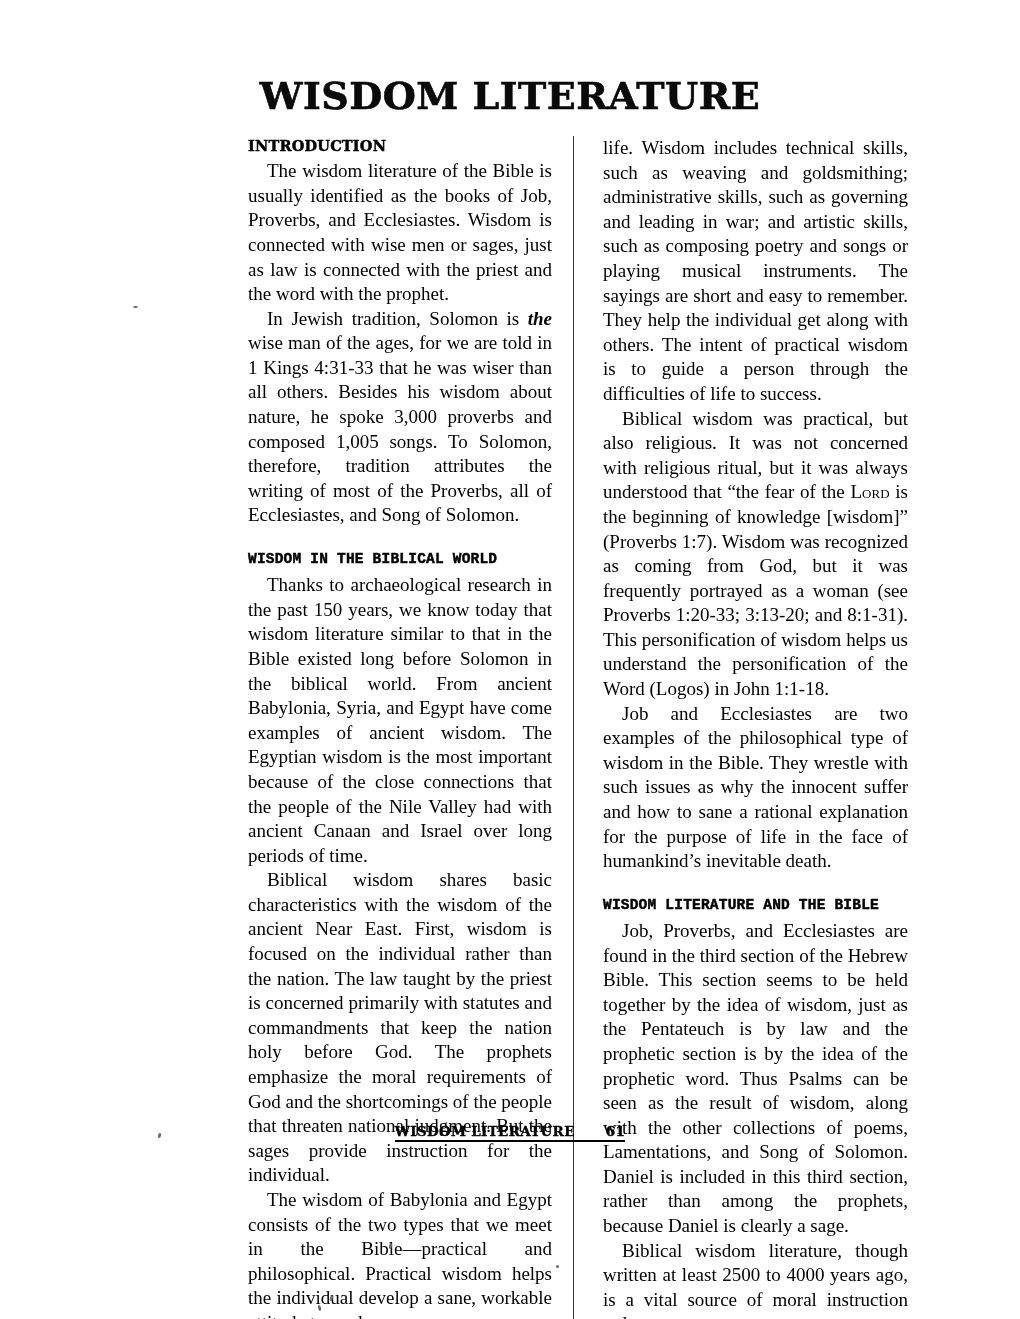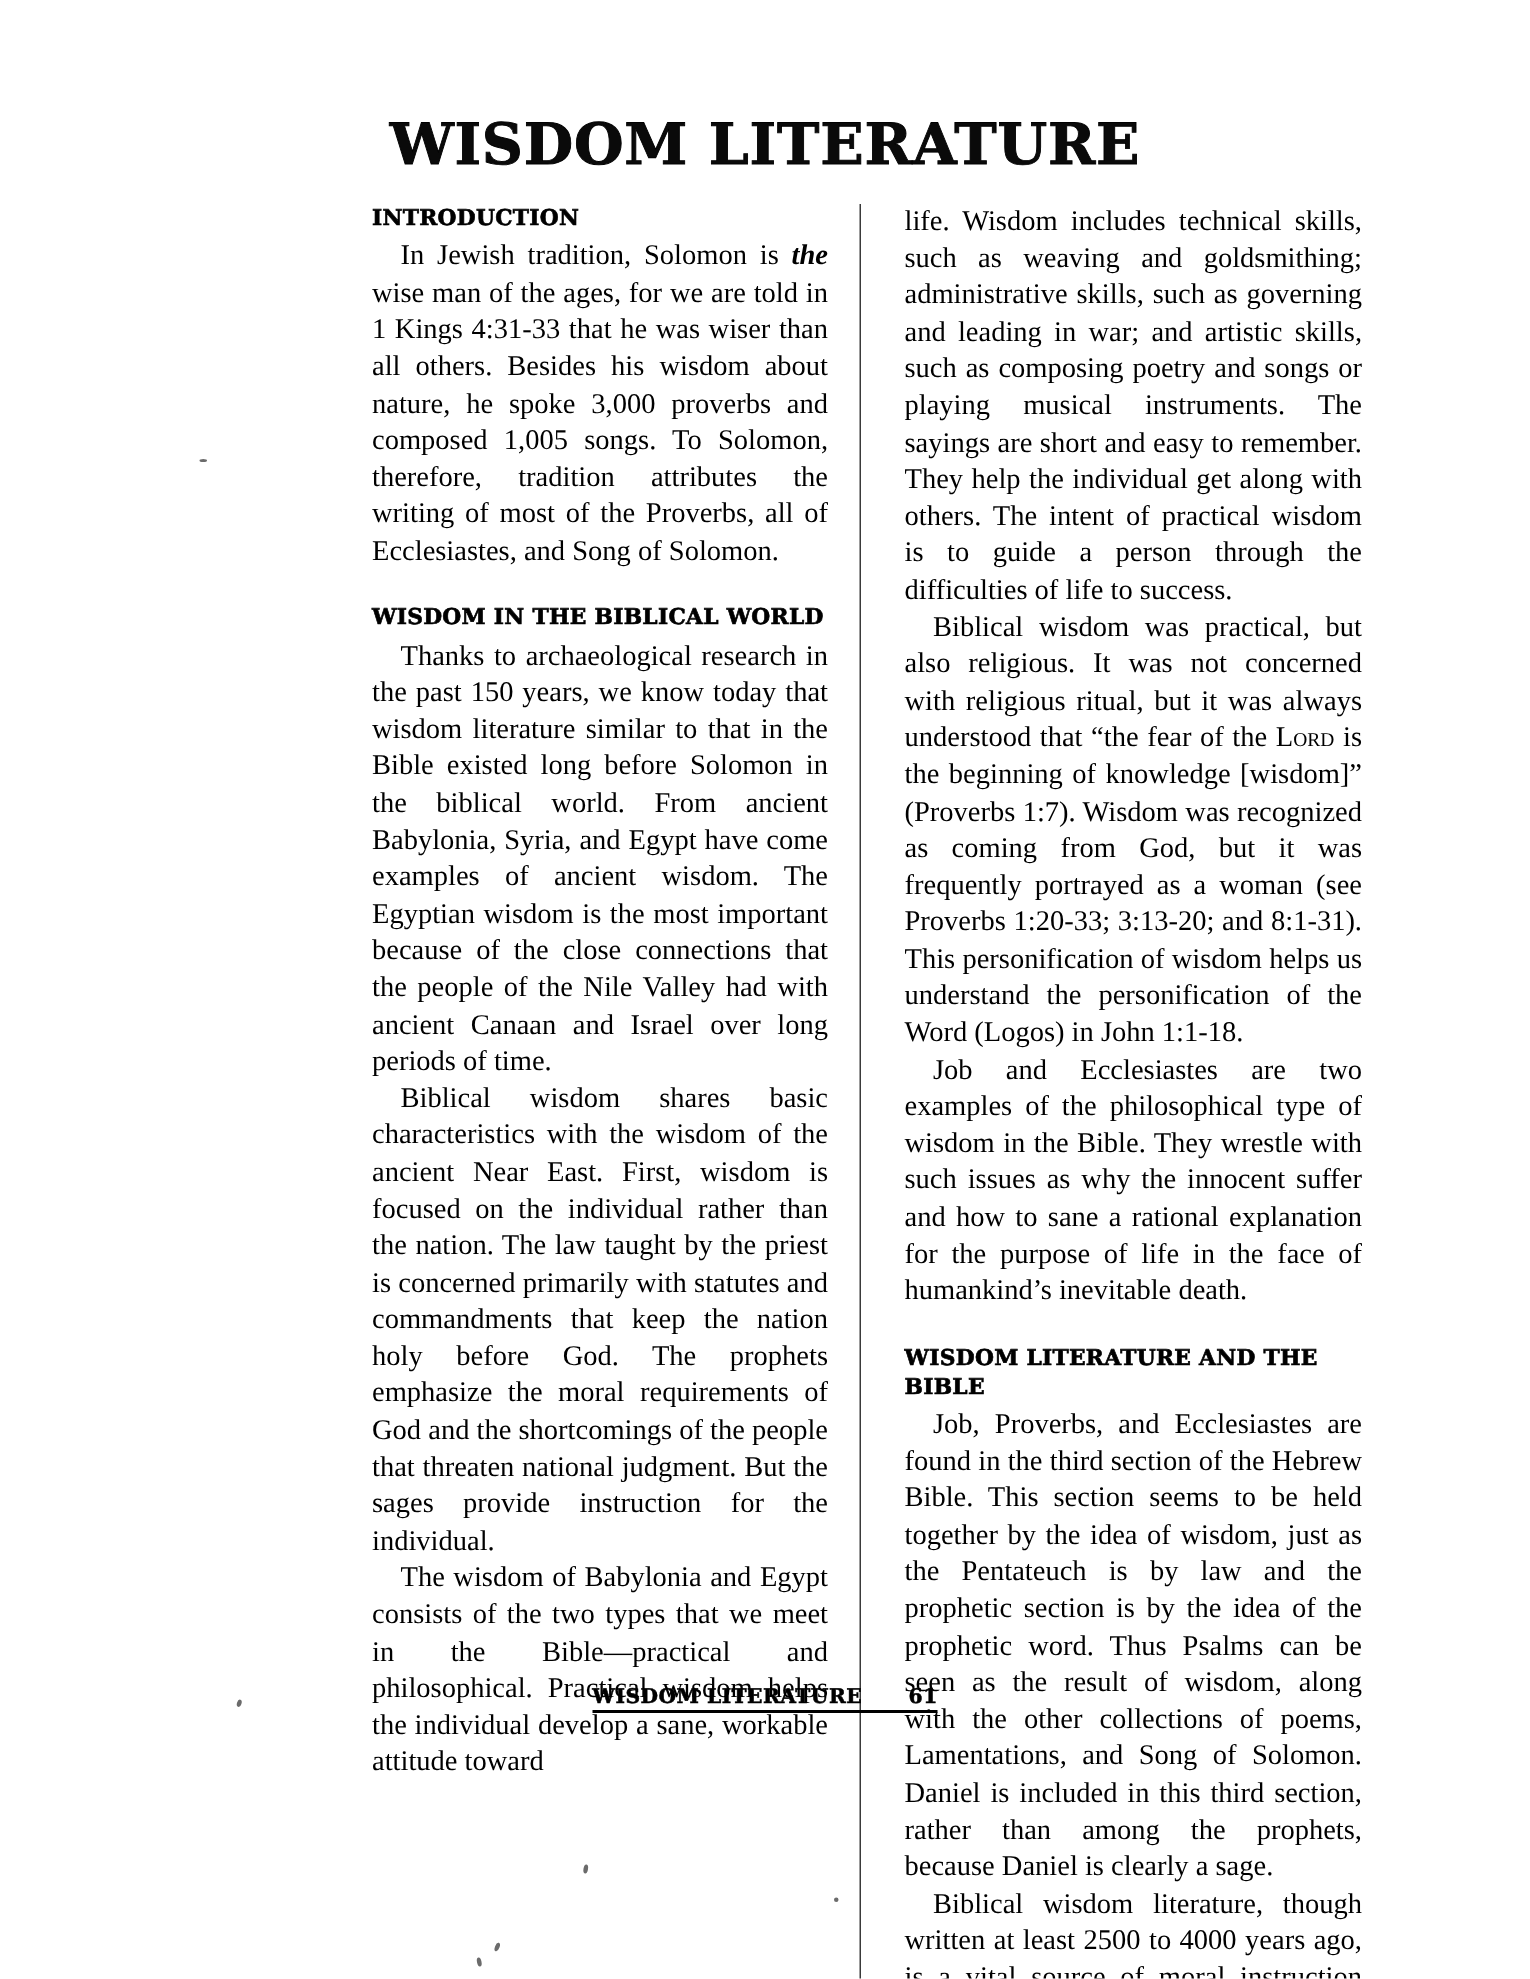--- a/index.html
+++ b/index.html
@@ -59,20 +59,21 @@
     font-weight: bold;
     font-size: 14.5px;
     line-height: 1.32;
     margin: 0 0 4px 0;
     letter-spacing: 0.2px;
     -webkit-text-stroke: 0.45px #000;
     text-transform: uppercase;
   }
   h2.section.spaced {
     margin-top: 22px;
+    font-family: Liberation Mono, monospace;
   }
   p {
     margin: 0;
     font-size: 19px;
     line-height: 1.295;
     text-align: justify;
     text-indent: 19px;
     hyphens: manual;
   }
   p.noindent {
@@ -125,20 +126,21 @@
 
 <div class="page">
 
   <h1 class="doc-title">WISDOM LITERATURE</h1>
 
   <div class="columns">
 
     <div class="col left">
 
       <h2 class="section">INTRODUCTION</h2>
+      <p>The wisdom literature of the Bible is usually identified as the books of Job, Proverbs, and Ecclesiastes. Wisdom is connected with wise men or sages, just as law is connected with the priest and the word with the prophet.</p>
       <p>
         <span>In Jewish tradition, Solomon is <em>the</em> wise man of the ages, for we are told in 1 Kings 4:31-33 that he was wiser than all others. Besides his wisdom about nature, he spoke 3,000 proverbs and composed 1,005 songs. To Solomon, therefore, tradition attributes the writing of most of the Proverbs, all of Ecclesiastes, and Song of Solomon.</span>
       </p>
 
       <h2 class="section spaced">WISDOM IN THE BIBLICAL WORLD</h2>
       <p>Thanks to archaeological research in the past 150 years, we know today that wisdom literature similar to that in the Bible existed long before Solomon in the biblical world. From ancient Babylonia, Syria, and Egypt have come examples of ancient wisdom. The Egyptian wisdom is the most important because of the close connections that the people of the Nile Valley had with ancient Canaan and Israel over long periods of time.</p>
       <p>Biblical wisdom shares basic characteristics with the wisdom of the ancient Near East. First, wisdom is focused on the individual rather than the nation. The law taught by the priest is concerned primarily with statutes and commandments that keep the nation holy before God. The prophets emphasize the moral requirements of God and the shortcomings of the people that threaten national judgment. But the sages provide instruction for the individual.</p>
       <p>The wisdom of Babylonia and Egypt consists of the two types that we meet in the Bible—practical and philosophical. Practical wisdom helps the individual develop a sane, workable attitude toward</p>
 
     </div>

